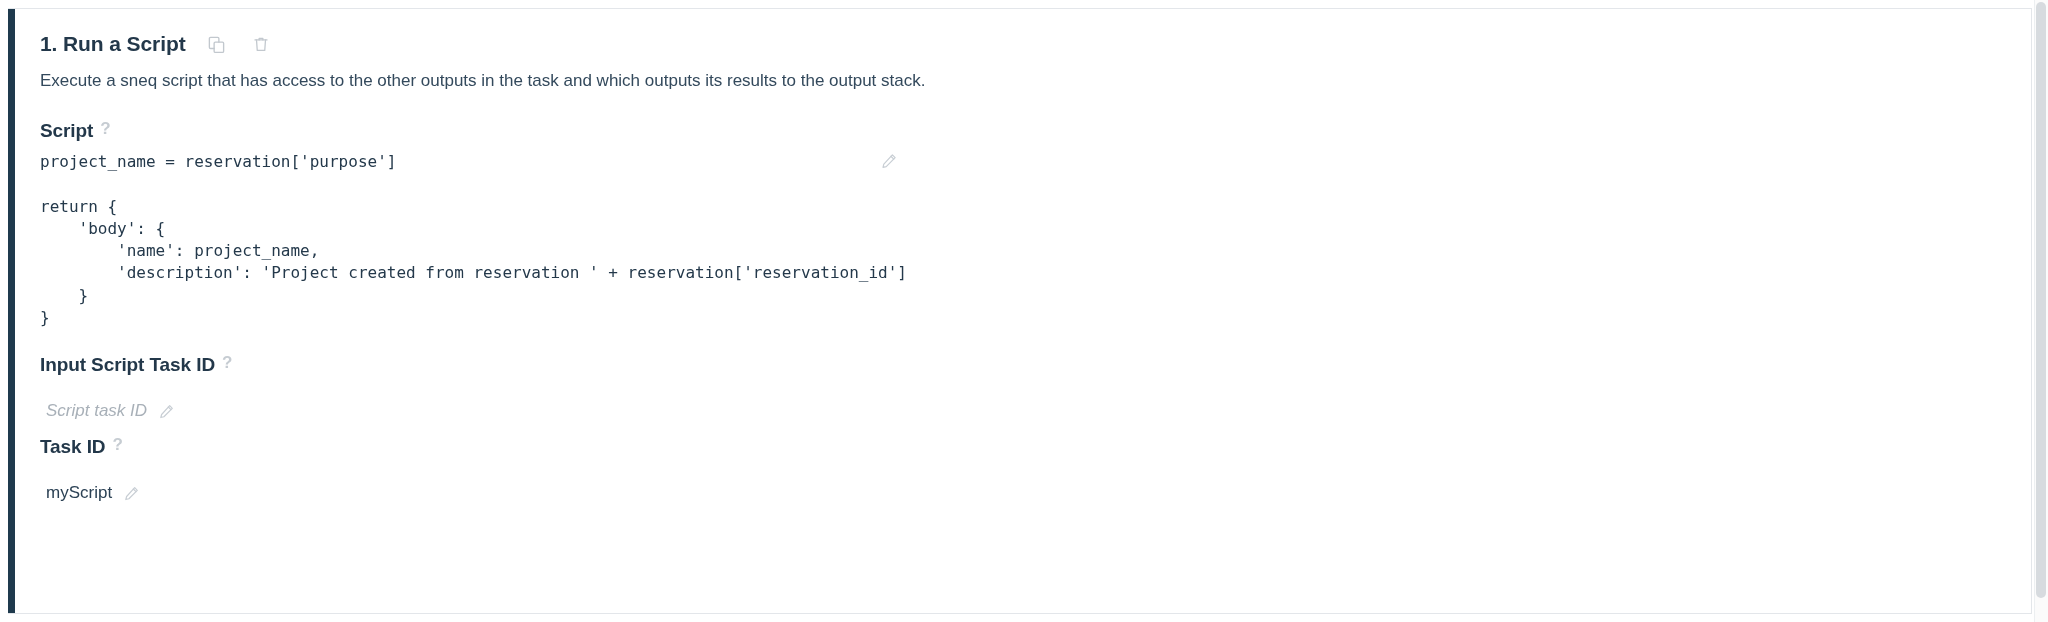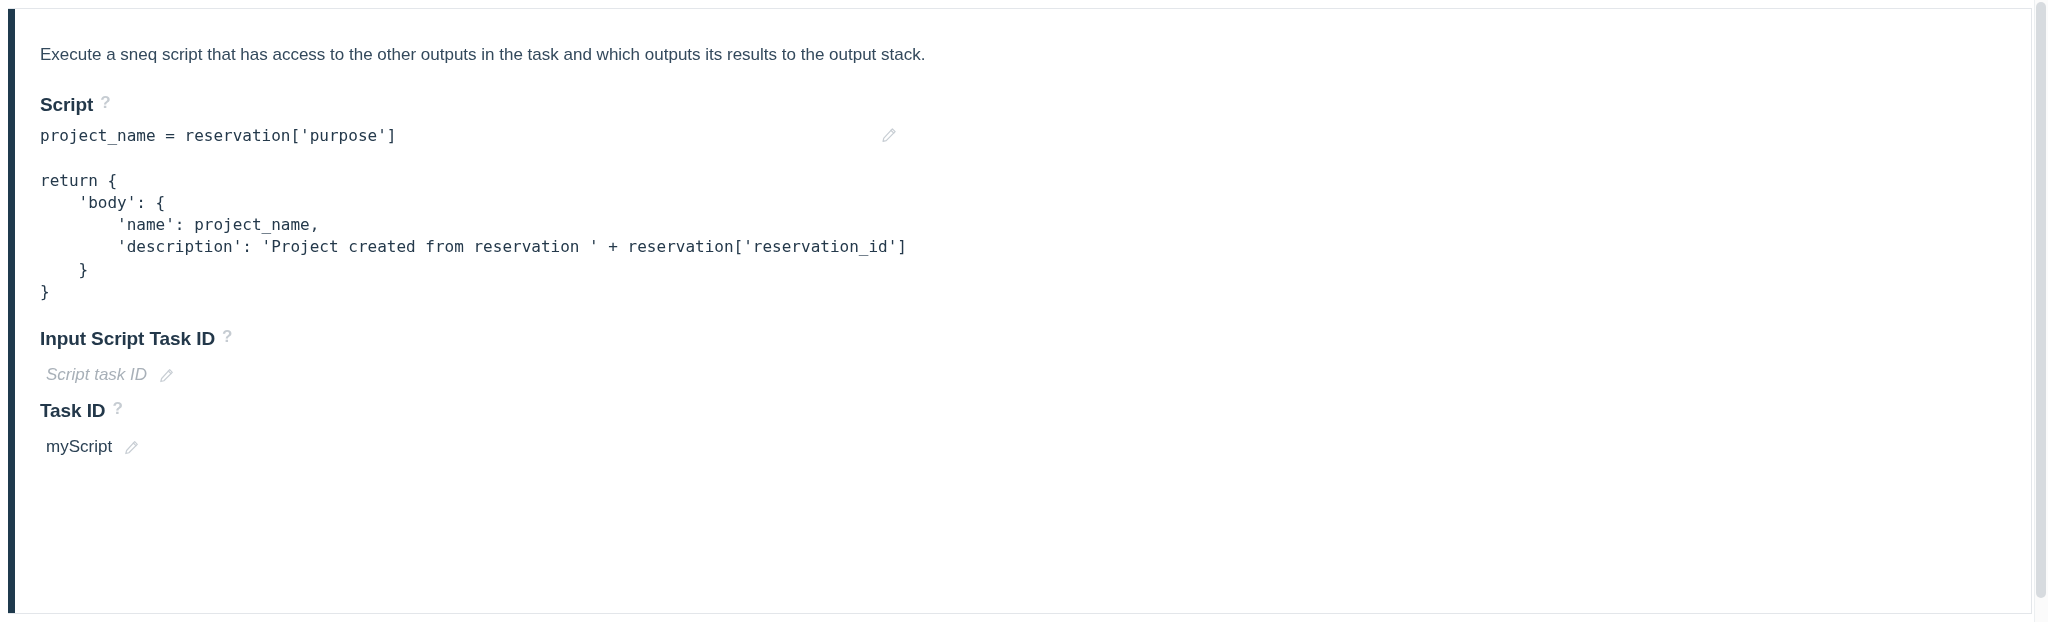--- a/index.html
+++ b/index.html
@@ -129,21 +129,21 @@
   }
   .code-pencil svg { display: block; }
 
   
   .field-block { margin-top: 25px; }
   .field-block.tight { margin-top: 14px; }
 
   .field-value-row {
     display: flex;
     align-items: center;
-    margin-top: 14px;
+    margin-top: 24px;
     padding-left: 6px;
   }
   .field-value {
     font-size: 17px;
     color: #2b4154;
     line-height: 22px;
   }
   .field-value.placeholder {
     color: #a8b0b8;
     font-style: italic;
@@ -184,20 +184,38 @@
 <body>
 
 <div class="page">
 
   <div class="card">
 
     <div class="card-accent"></div>
 
     <div class="card-body">
 
+      <div class="card-header">
+        <div class="card-title">1. Run a Script</div>
+
+        <span class="hdr-icon icon-copy">
+          <svg width="19" height="19" viewBox="0 0 24 24" fill="none" stroke="currentColor" stroke-width="1.7" stroke-linecap="round" stroke-linejoin="round">
+            <rect x="9" y="9" width="12" height="13" rx="1.5"></rect>
+            <path d="M15 9V4.5A1.5 1.5 0 0 0 13.5 3H4.5A1.5 1.5 0 0 0 3 4.5v11A1.5 1.5 0 0 0 4.5 17H9"></path>
+          </svg>
+        </span>
+
+        <span class="hdr-icon icon-trash">
+          <svg width="18" height="18" viewBox="0 0 24 24" fill="none" stroke="currentColor" stroke-width="1.7" stroke-linecap="round" stroke-linejoin="round">
+            <path d="M4 6.5h16"></path>
+            <path d="M9.5 6.5V4.5h5v2"></path>
+            <path d="M6 6.5l1 14h10l1-14"></path>
+          </svg>
+        </span>
+      </div>
 
       <div class="card-desc">Execute a sneq script that has access to the other outputs in the task and which outputs its results to the output stack.</div>
 
       <div class="script-section">
         <div class="field-label">
           <span>Script</span>
           <span class="help-icon">?</span>
         </div>
 
         <div class="code-wrap">

